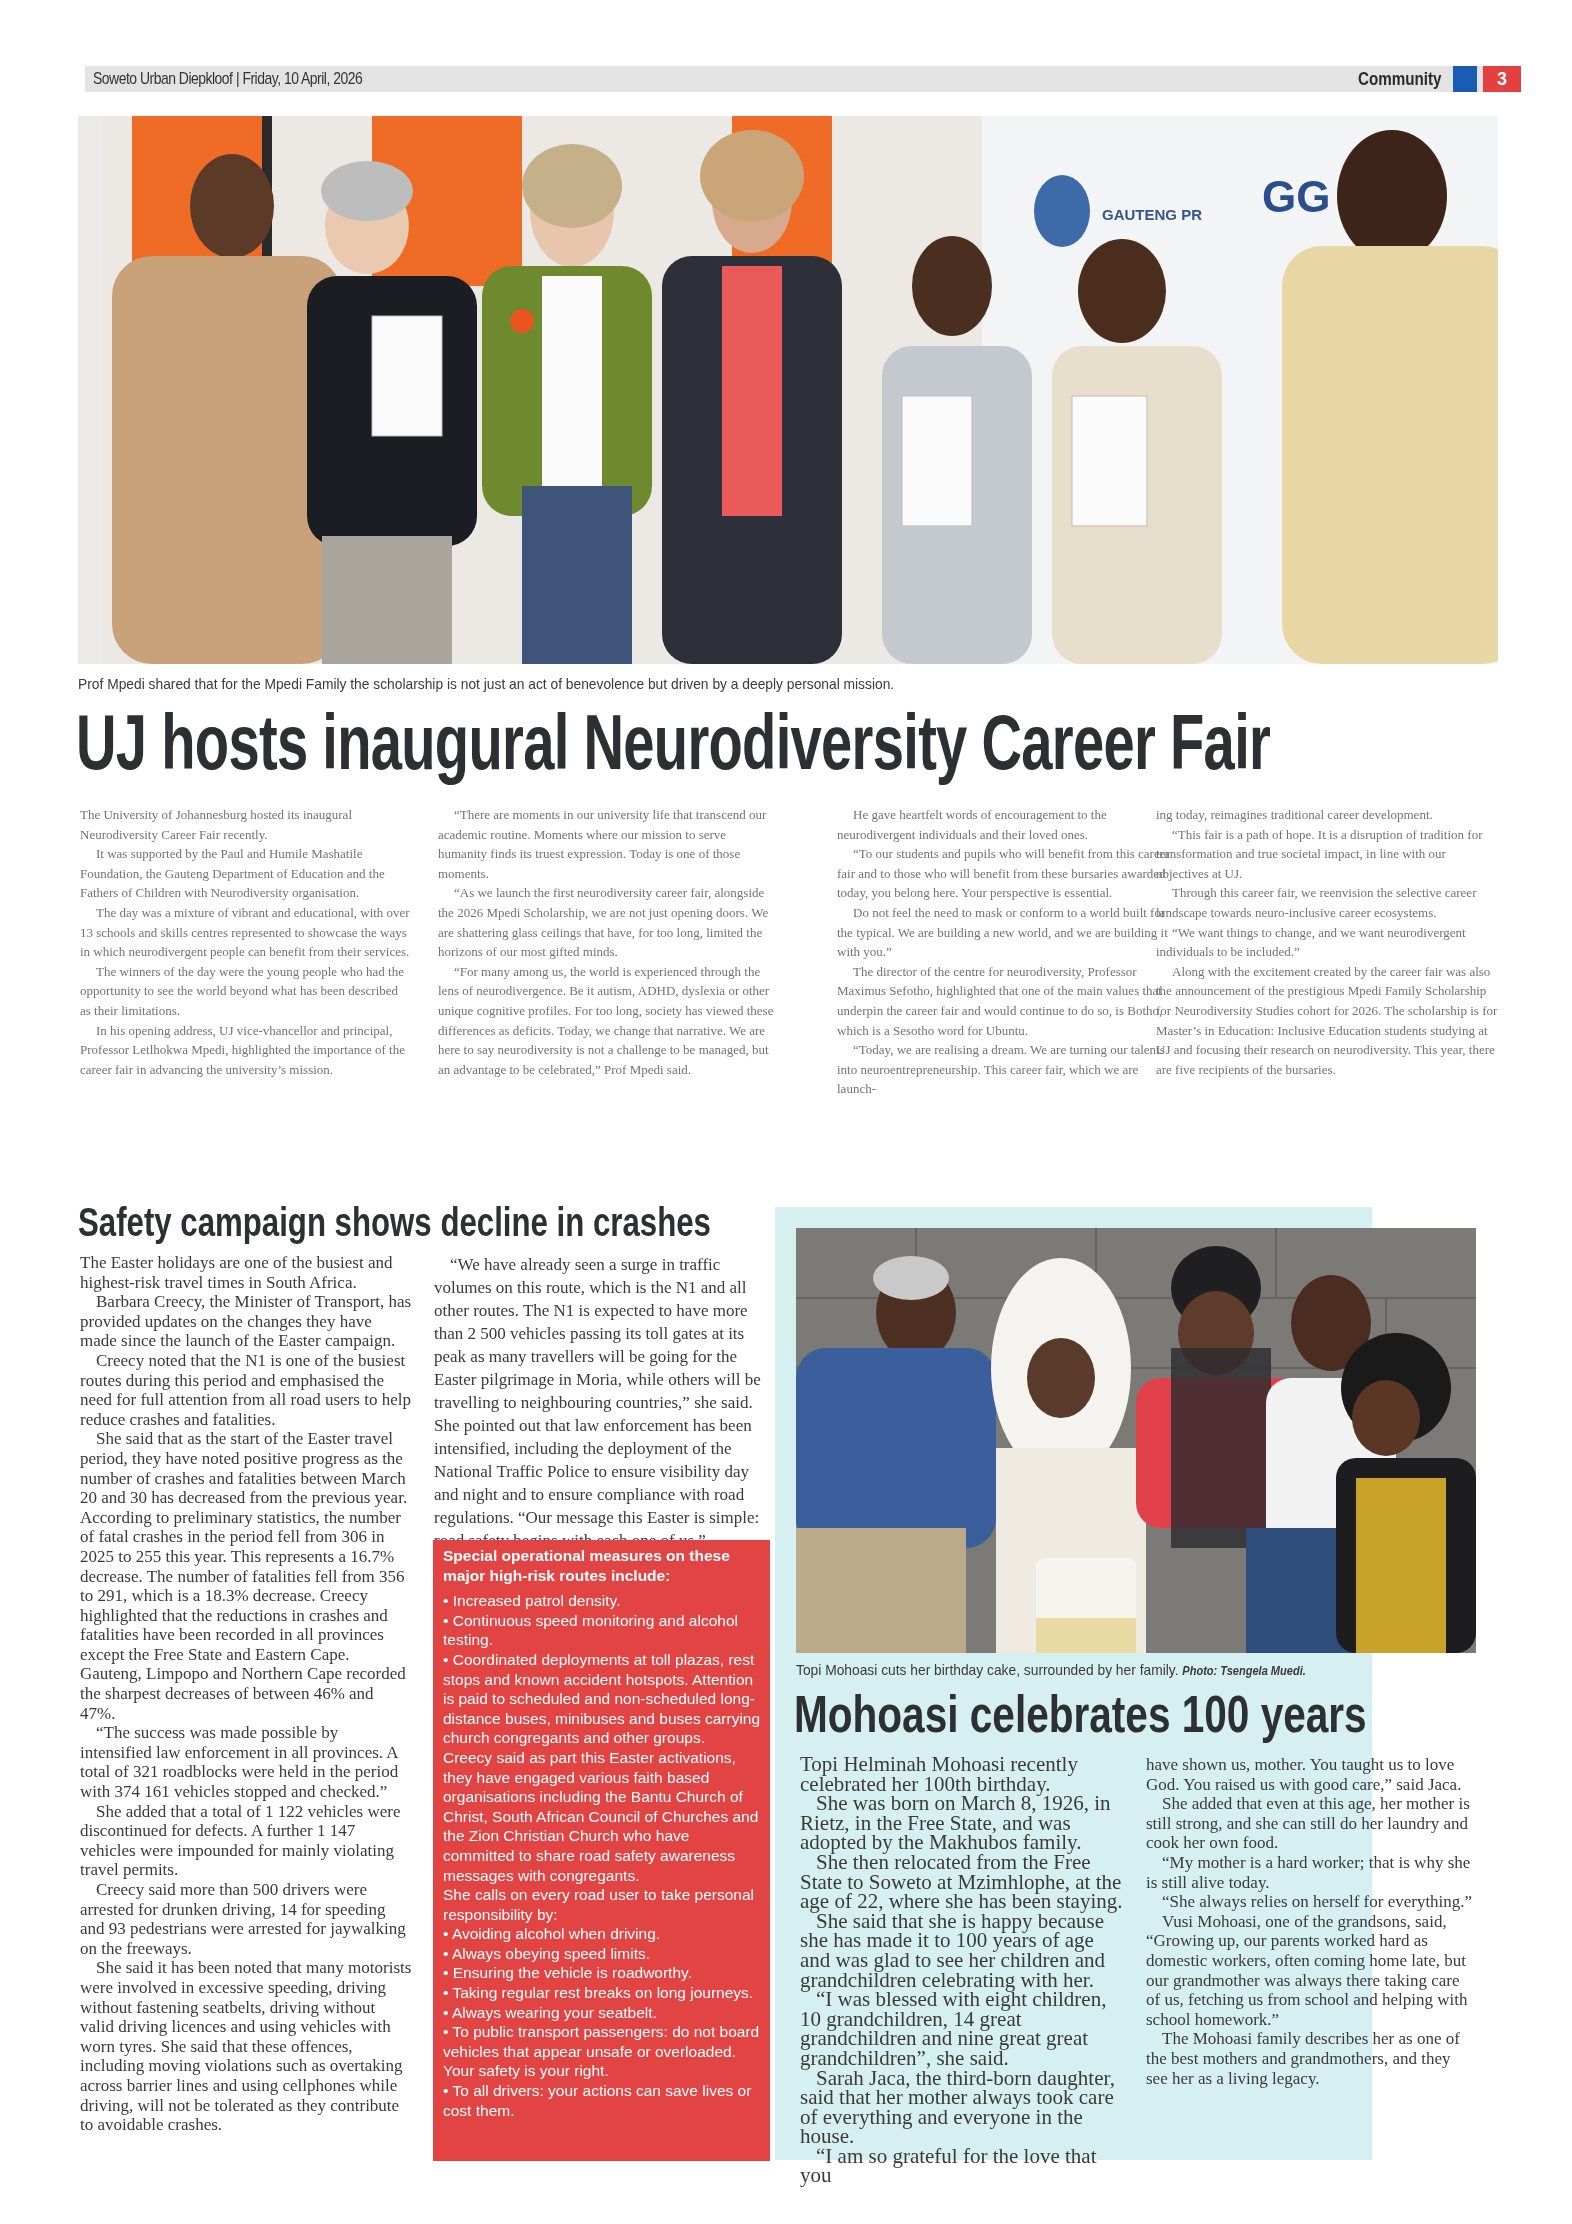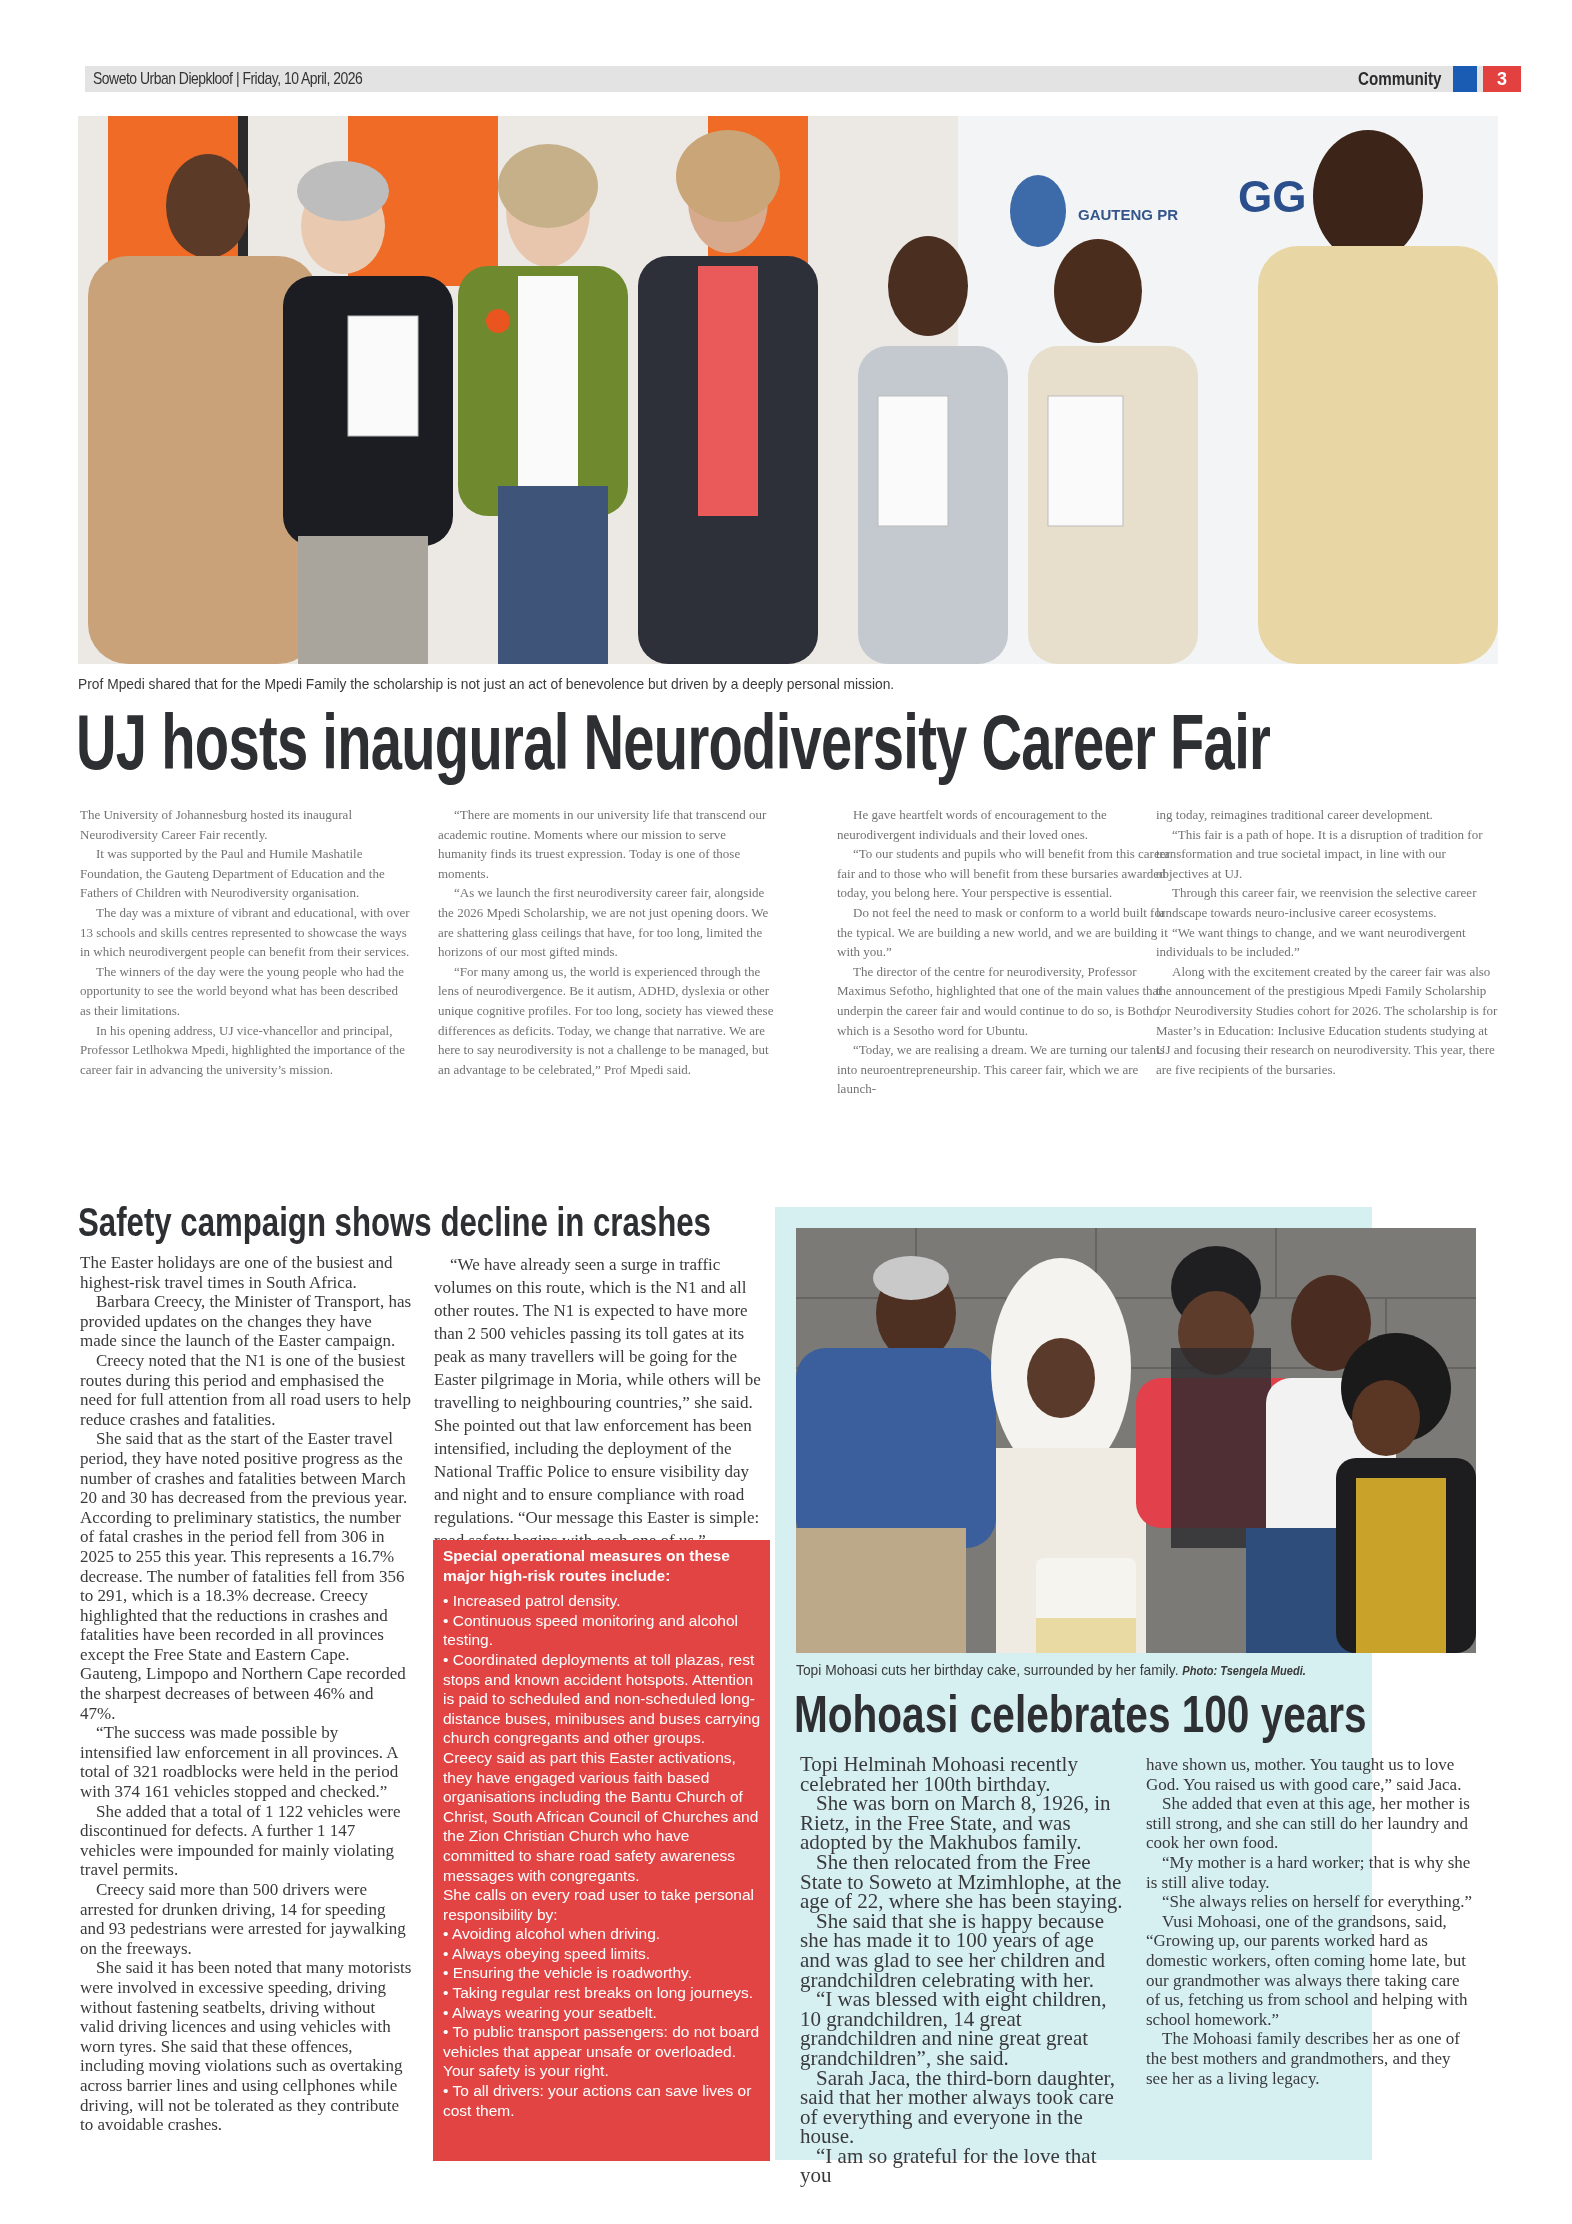--- a/index.html
+++ b/index.html
@@ -7,21 +7,21 @@
   body { position: relative; font-family: "Liberation Serif", serif; color: #3a3a3d; }
 
   
   .topbar { position: absolute; left: 74px; top: 66px; width: 1436px; height: 26px; background: #e3e3e3; margin-left: 11px; }
   .topbar .dateline { position: absolute; left: 8px; top: 3px; font-family: "Liberation Sans", sans-serif; font-size: 17px; letter-spacing: -0.6px; color: #333; transform: scaleX(0.82); transform-origin: left center; white-space: nowrap; }
   .topbar .section { position: absolute; right: 80px; top: 2px; font-family: "Liberation Sans", sans-serif; font-weight: bold; font-size: 19px; color: #2b2b2e; transform: scaleX(0.8); transform-origin: right center; }
   .topbar .blue-tab { position: absolute; right: 44px; top: 0; width: 24px; height: 26px; background: #1a5bb4; }
   .topbar .page-num { position: absolute; right: 0; top: 0; width: 38px; height: 26px; background: #e34040; color: #fff; font-family: "Liberation Sans", sans-serif; font-weight: bold; font-size: 18px; text-align: center; line-height: 26px; }
 
   
-  .main-photo { position: absolute; left: 78px; top: 116px; width: 1420px; height: 548px; overflow: hidden; background: #eceae6; }
+  .main-photo { position: absolute; left: 78px; top: 116px; width: 1420px; height: 548px; overflow: hidden; background: #eceae6; padding-left: 24px; }
   .main-photo svg { display: block; }
 
   .caption-main { position: absolute; left: 78px; top: 675px; font-family: "Liberation Sans", sans-serif; font-size: 15px; color: #3a3a3a; transform: scaleX(0.92); transform-origin: left center; white-space: nowrap; }
 
   .headline-main { position: absolute; left: 76px; top: 700px; font-family: "Liberation Sans", sans-serif; font-weight: bold; font-size: 78px; line-height: 84px; color: #2e2f33; transform: scaleX(0.72); transform-origin: left top; white-space: nowrap; letter-spacing: -1px; }
 
   .cols { position: absolute; top: 805px; font-size: 13px; line-height: 19.6px; color: #737373; }
   .cols p { text-indent: 16px; }
   .cols p.first { text-indent: 0; }
   .c1 { left: 80px; width: 330px; }

